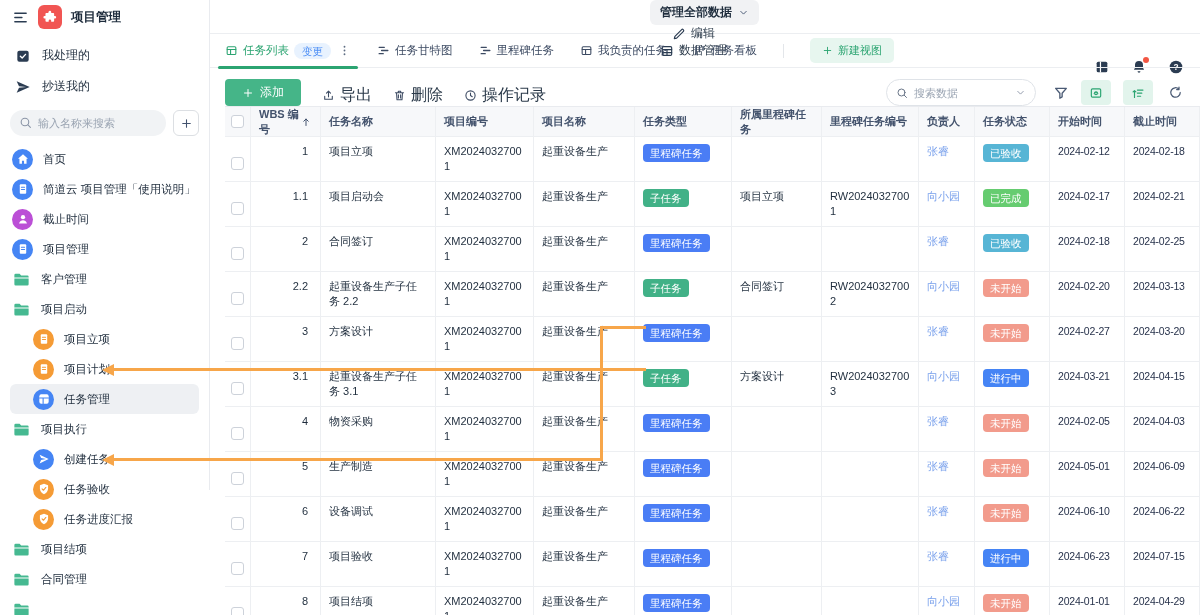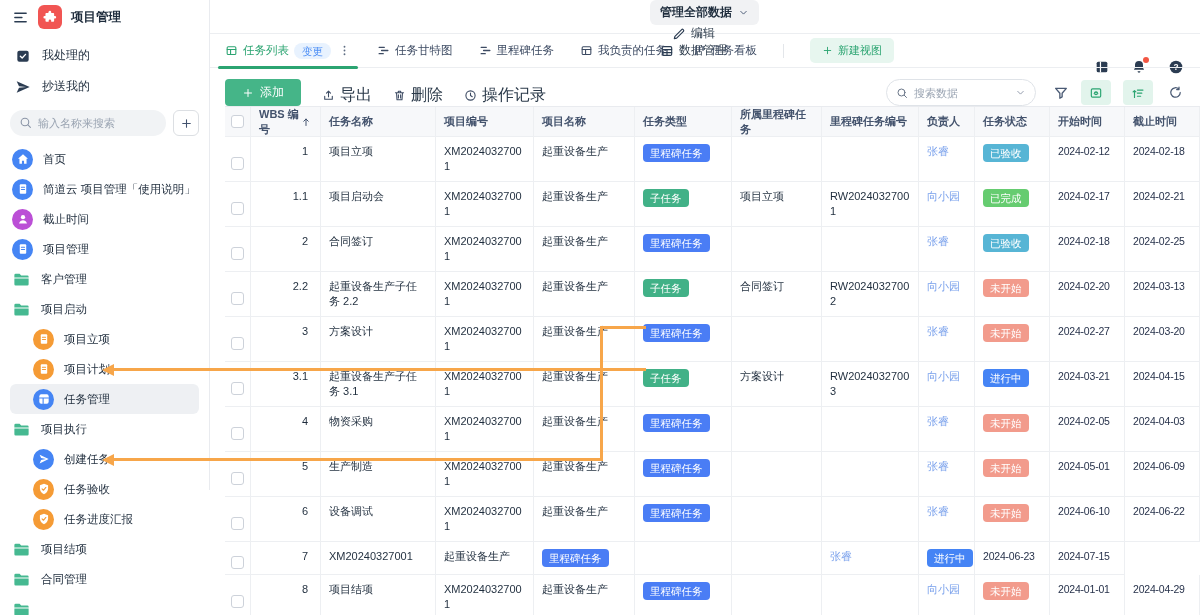--- a/index.html
+++ b/index.html
@@ -934,20 +934,23 @@
             </div>
           </div>
           <div class="trow">
   <div class="c-check">
               <span class="cb"></span>
             </div>
             <div class="c-wbs">
               <span>7</span>
             </div>
             <div>
+              <span class="cell-text">项目验收</span>
+            </div>
+            <div>
               <span class="cell-text">XM20240327001</span>
             </div>
             <div>
               <span class="cell-text">起重设备生产</span>
             </div>
             <div>
               <span class="badge" style="background:#4a7df5">里程碑任务</span>
             </div>
             <div>
               <span class="cell-text"></span>

